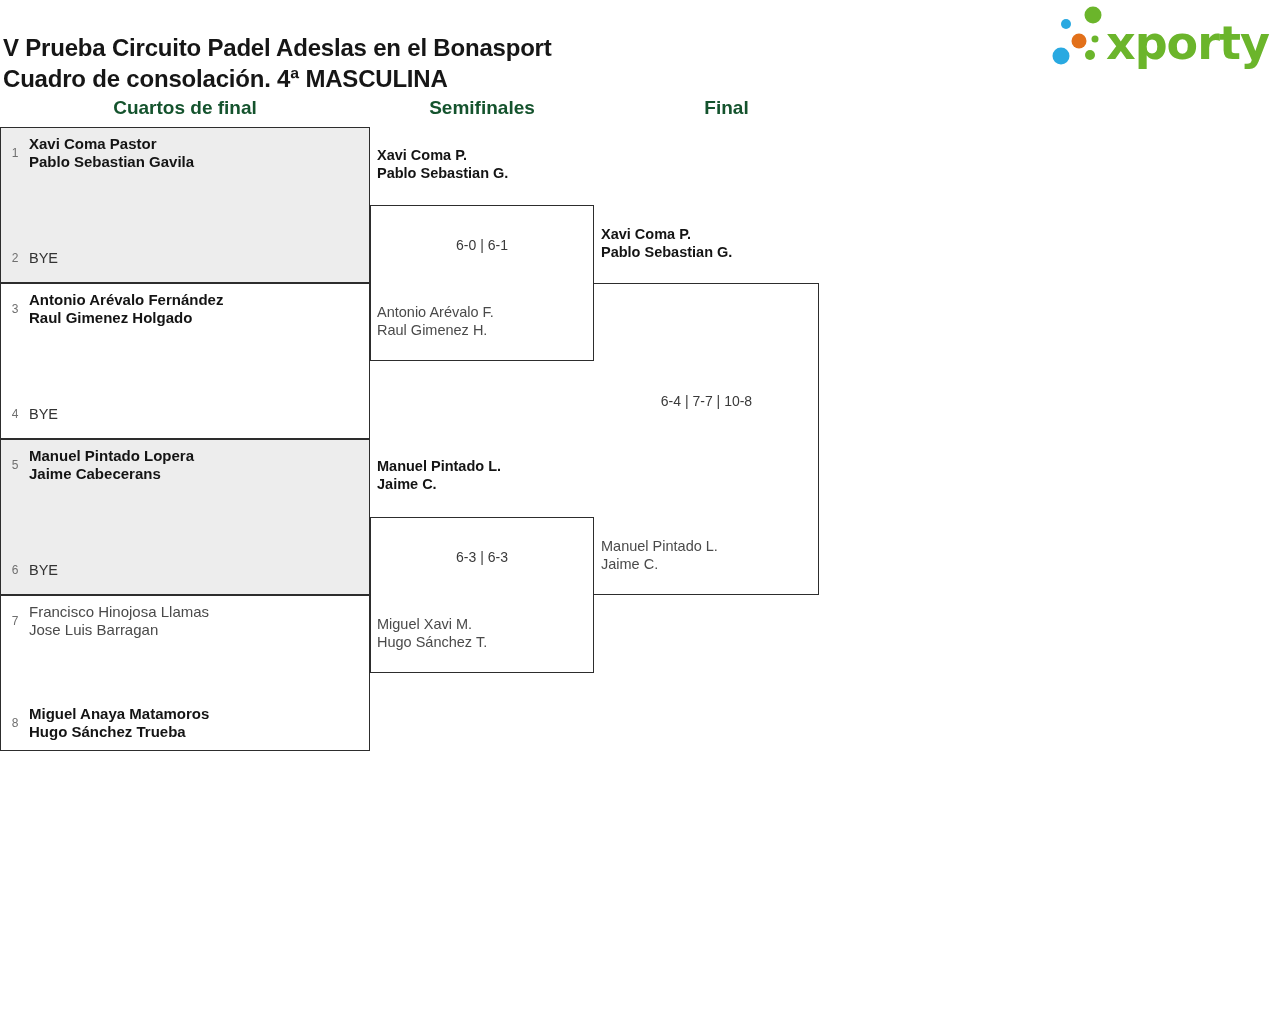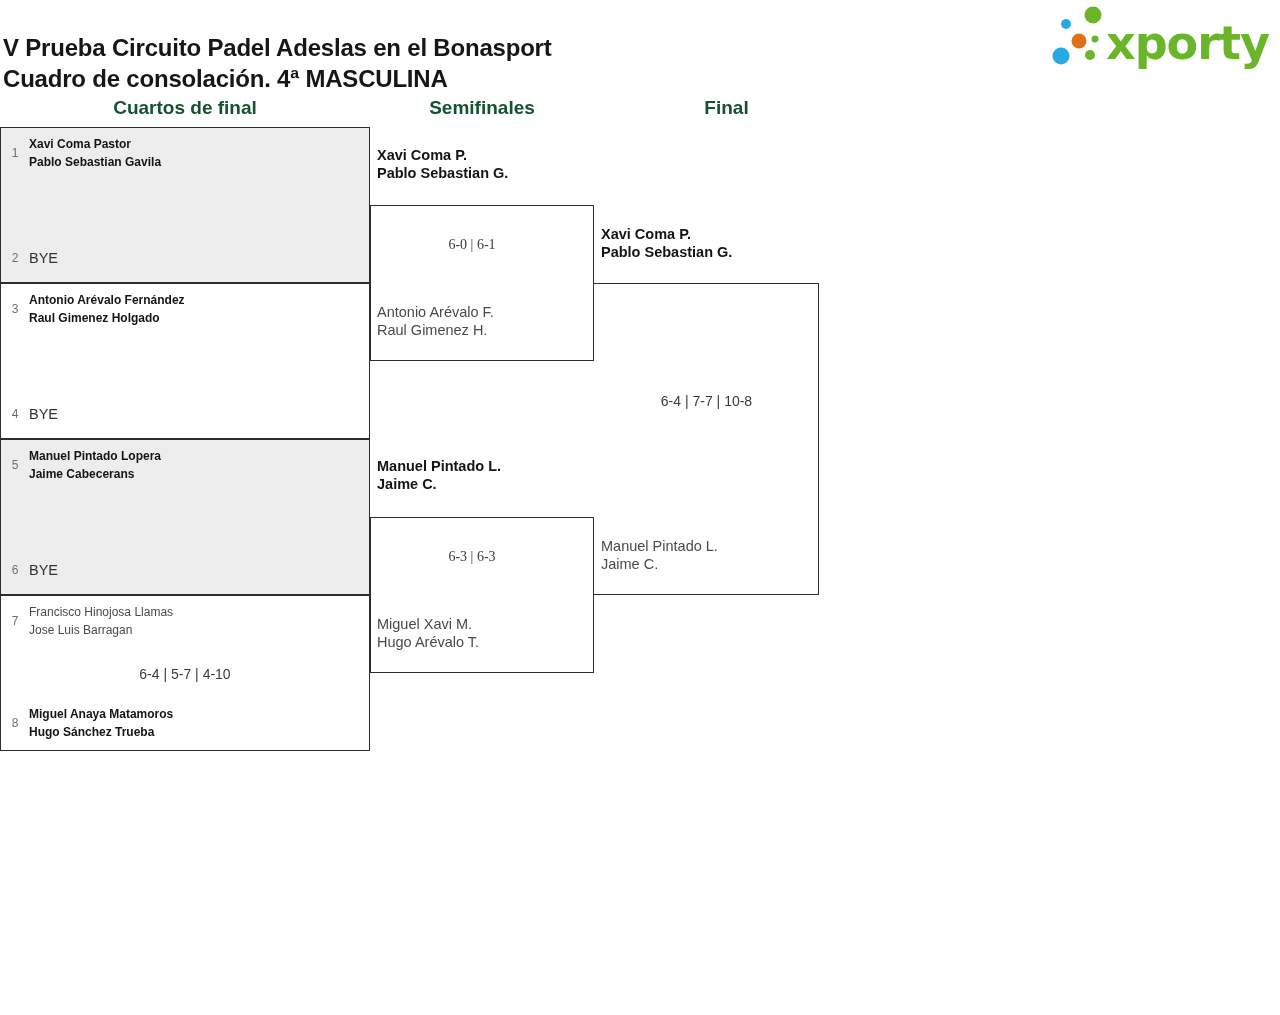--- a/index.html
+++ b/index.html
@@ -28,34 +28,34 @@
   .box.gray{background:#ededed;}
   .qf{left:0;width:370px;height:156px;}
   .sf{left:370px;width:224px;height:156px;}
   .final-box{left:594px;top:283px;width:225px;height:312px;border-left:none;}
 
   .slot{position:absolute;left:9px;right:6px;display:flex;align-items:center;gap:9px;}
   .slot-top{top:7px;}
   .slot-bye{top:121px;}
   .slot-bottom{top:109px;}
   .seed{font-size:12px;color:#6f6f6f;flex:0 0 auto;min-width:10px;text-align:center;}
-  .names{font-size:12px;line-height:18px;}
+  .names{font-size:15px;line-height:18px;}
   .winner{font-weight:700;color:#141414;}
   .loser{font-weight:400;color:#4a4a4a;}
   .bye{font-weight:400;color:#333;font-size:14.5px;line-height:18px;}
   .score{
     position:absolute;left:0;width:100%;text-align:center;
     font-size:14px;color:#3a3a3a;line-height:18px;
   }
   .qf-score{top:69px;}
   .label{position:absolute;font-size:14.5px;line-height:18px;}
   .lbl-sf-col{left:377px;}
   .lbl-f-col{left:601px;}
   .score-abs{position:absolute;text-align:center;font-size:14px;color:#3a3a3a;line-height:18px;}
-  .sf-score{left:360px;width:224px;font-family:Liberation Serif, serif;}
+  .sf-score{left:370px;width:224px;}
   .f-score{left:594px;width:225px;}
 </style>
 </head>
 <body>
 
 <div class="page">
 
   <div class="title">
     <div>V Prueba Circuito Padel Adeslas en el Bonasport</div>
     <div>Cuadro de consolación. 4ª MASCULINA</div>
@@ -120,21 +120,20 @@
   </div>
 
   <div class="box qf" style="top:595px">
     <div class="slot slot-top">
       <span class="seed">7</span>
       <div class="names loser">
         <div>Francisco Hinojosa Llamas</div>
         <div>Jose Luis Barragan</div>
       </div>
     </div>
-    <div class="score qf-score">6-4 | 5-7 | 4-10</div>
     <div class="slot slot-bottom">
       <span class="seed">8</span>
       <div class="names winner">
         <div>Miguel Anaya Matamoros</div>
         <div>Hugo Sánchez Trueba</div>
       </div>
     </div>
   </div>
 
   <div class="label lbl-sf-col names winner" style="top:146px">
@@ -149,21 +148,21 @@
   </div>
 
   <div class="label lbl-sf-col names winner" style="top:457px">
     <div>Manuel Pintado L.</div>
     <div>Jaime C.</div>
   </div>
   <div class="box sf" style="top:517px"></div>
   <div class="score-abs sf-score" style="top:548px">6-3 | 6-3</div>
   <div class="label lbl-sf-col names loser" style="top:615px">
     <div>Miguel Xavi M.</div>
-    <div>Hugo Arévalo T.</div>
+    <div>Hugo Sánchez T.</div>
   </div>
 
   <div class="label lbl-f-col names winner" style="top:225px">
     <div>Xavi Coma P.</div>
     <div>Pablo Sebastian G.</div>
   </div>
   <div class="box final-box"></div>
   <div class="score-abs f-score" style="top:392px">6-4 | 7-7 | 10-8</div>
   <div class="label lbl-f-col names loser" style="top:537px">
     <div>Manuel Pintado L.</div>

